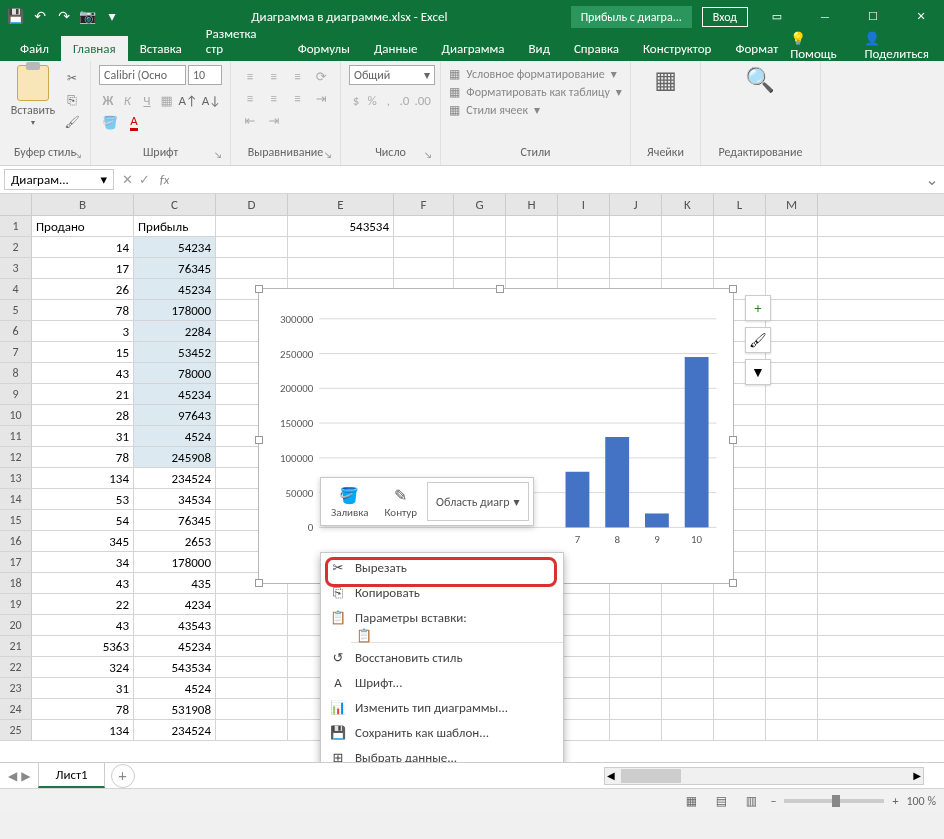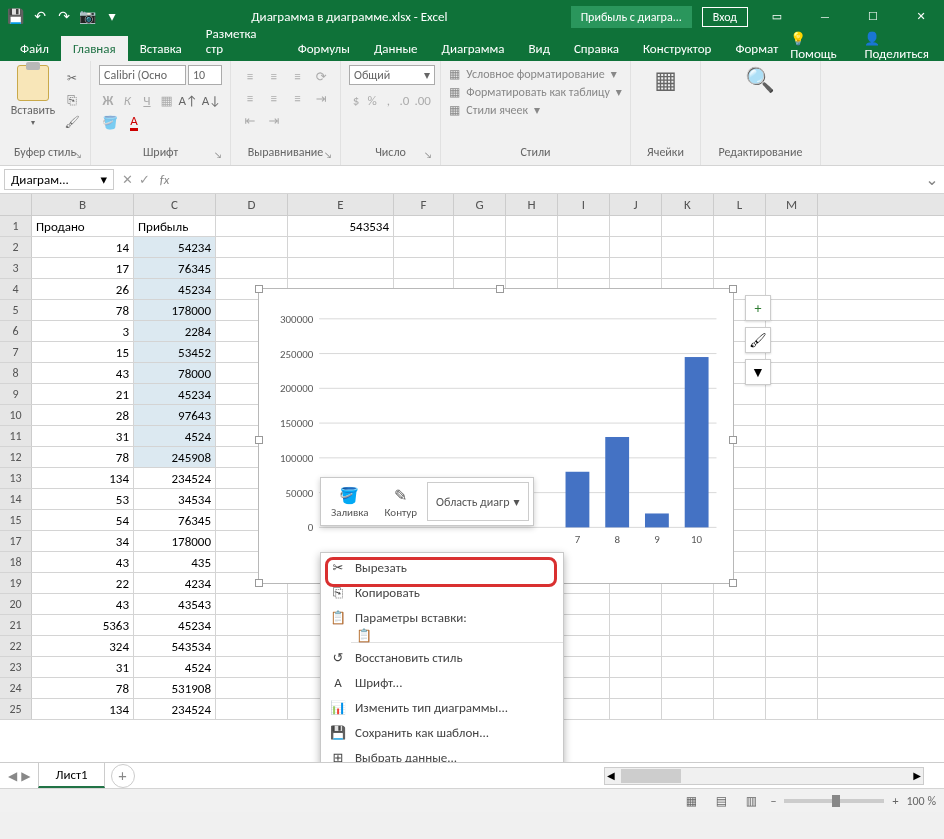--- a/index.html
+++ b/index.html
@@ -467,20 +467,35 @@
         <div class="cell" style="width: 60px;"></div>
         <div class="cell" style="width: 52px;"></div>
         <div class="cell" style="width: 52px;"></div>
         <div class="cell" style="width: 52px;"></div>
         <div class="cell" style="width: 52px;"></div>
         <div class="cell" style="width: 52px;"></div>
         <div class="cell" style="width: 52px;"></div>
         <div class="cell" style="width: 52px;"></div>
       </div>
       <div class="row">
+        <div class="row-h">16</div>
+        <div class="cell" style="width: 102px;">345</div>
+        <div class="cell" style="width: 82px;">2653</div>
+        <div class="cell" style="width: 72px;"></div>
+        <div class="cell" style="width: 106px;"></div>
+        <div class="cell" style="width: 60px;"></div>
+        <div class="cell" style="width: 52px;"></div>
+        <div class="cell" style="width: 52px;"></div>
+        <div class="cell" style="width: 52px;"></div>
+        <div class="cell" style="width: 52px;"></div>
+        <div class="cell" style="width: 52px;"></div>
+        <div class="cell" style="width: 52px;"></div>
+        <div class="cell" style="width: 52px;"></div>
+      </div>
+      <div class="row">
         <div class="row-h">17</div>
         <div class="cell" style="width: 102px;">34</div>
         <div class="cell" style="width: 82px;">178000</div>
         <div class="cell" style="width: 72px;"></div>
         <div class="cell" style="width: 106px;"></div>
         <div class="cell" style="width: 60px;"></div>
         <div class="cell" style="width: 52px;"></div>
         <div class="cell" style="width: 52px;"></div>
         <div class="cell" style="width: 52px;"></div>
         <div class="cell" style="width: 52px;"></div>

